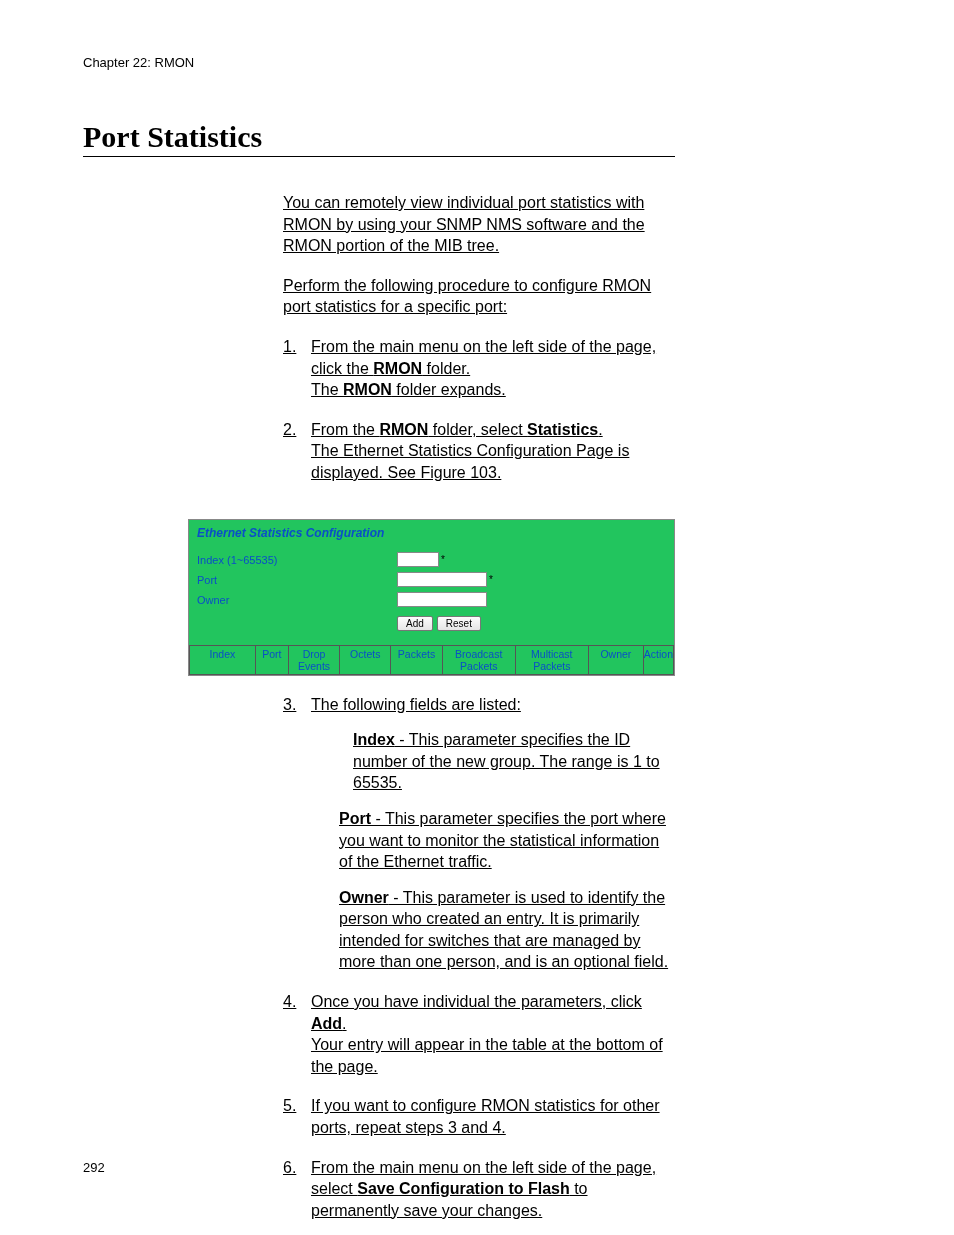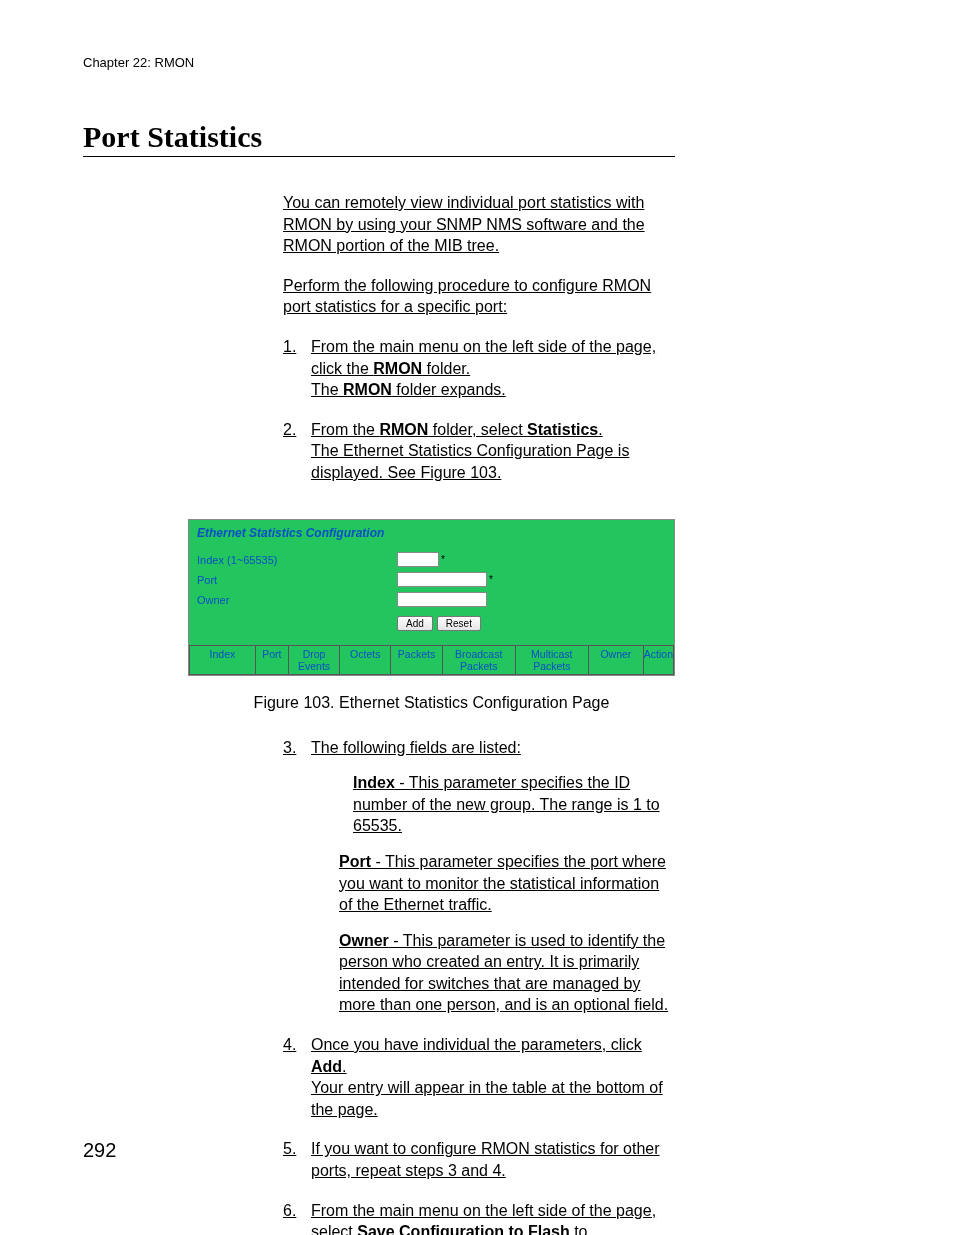--- a/index.html
+++ b/index.html
@@ -133,22 +133,22 @@
 
   .fig-caption {
     text-align: center;
     font-size: 16px;
     margin-bottom: 25px;
     margin-left: 105px;
   }
   .page-num {
     position: absolute;
     left: 83px;
-    bottom: 73px;
-    font-size: 20px;
+    bottom: 60px;
+    font-size: 13px;
   }
   b { font-weight: bold; }
 </style>
 </head>
 <body>
 
 <div class="page">
   <div class="chap-header">Chapter 22: RMON</div>
 
   <div class="section-title">Port Statistics</div>
@@ -208,21 +208,20 @@
       <div class="gh-drop">Drop Events</div>
       <div class="gh-oct">Octets</div>
       <div class="gh-pkt">Packets</div>
       <div class="gh-bcast">Broadcast Packets</div>
       <div class="gh-mcast">Multicast Packets</div>
       <div class="gh-owner">Owner</div>
       <div class="gh-action">Action</div>
     </div>
   </div>
 
-  <div class="fig-caption">Figure 103. Ethernet Statistics Configuration Page</div>
 
   <div class="body-col">
 
     <div class="step">
       <div class="step-num">3.</div>
       <div class="step-body">
         <span>The following fields are listed:</span>
         <div class="sub-para" style="margin-left:42px;">
           <b>Index</b><span> - This parameter specifies the ID number of the new group. The range is 1 to 65535.</span>
         </div>

